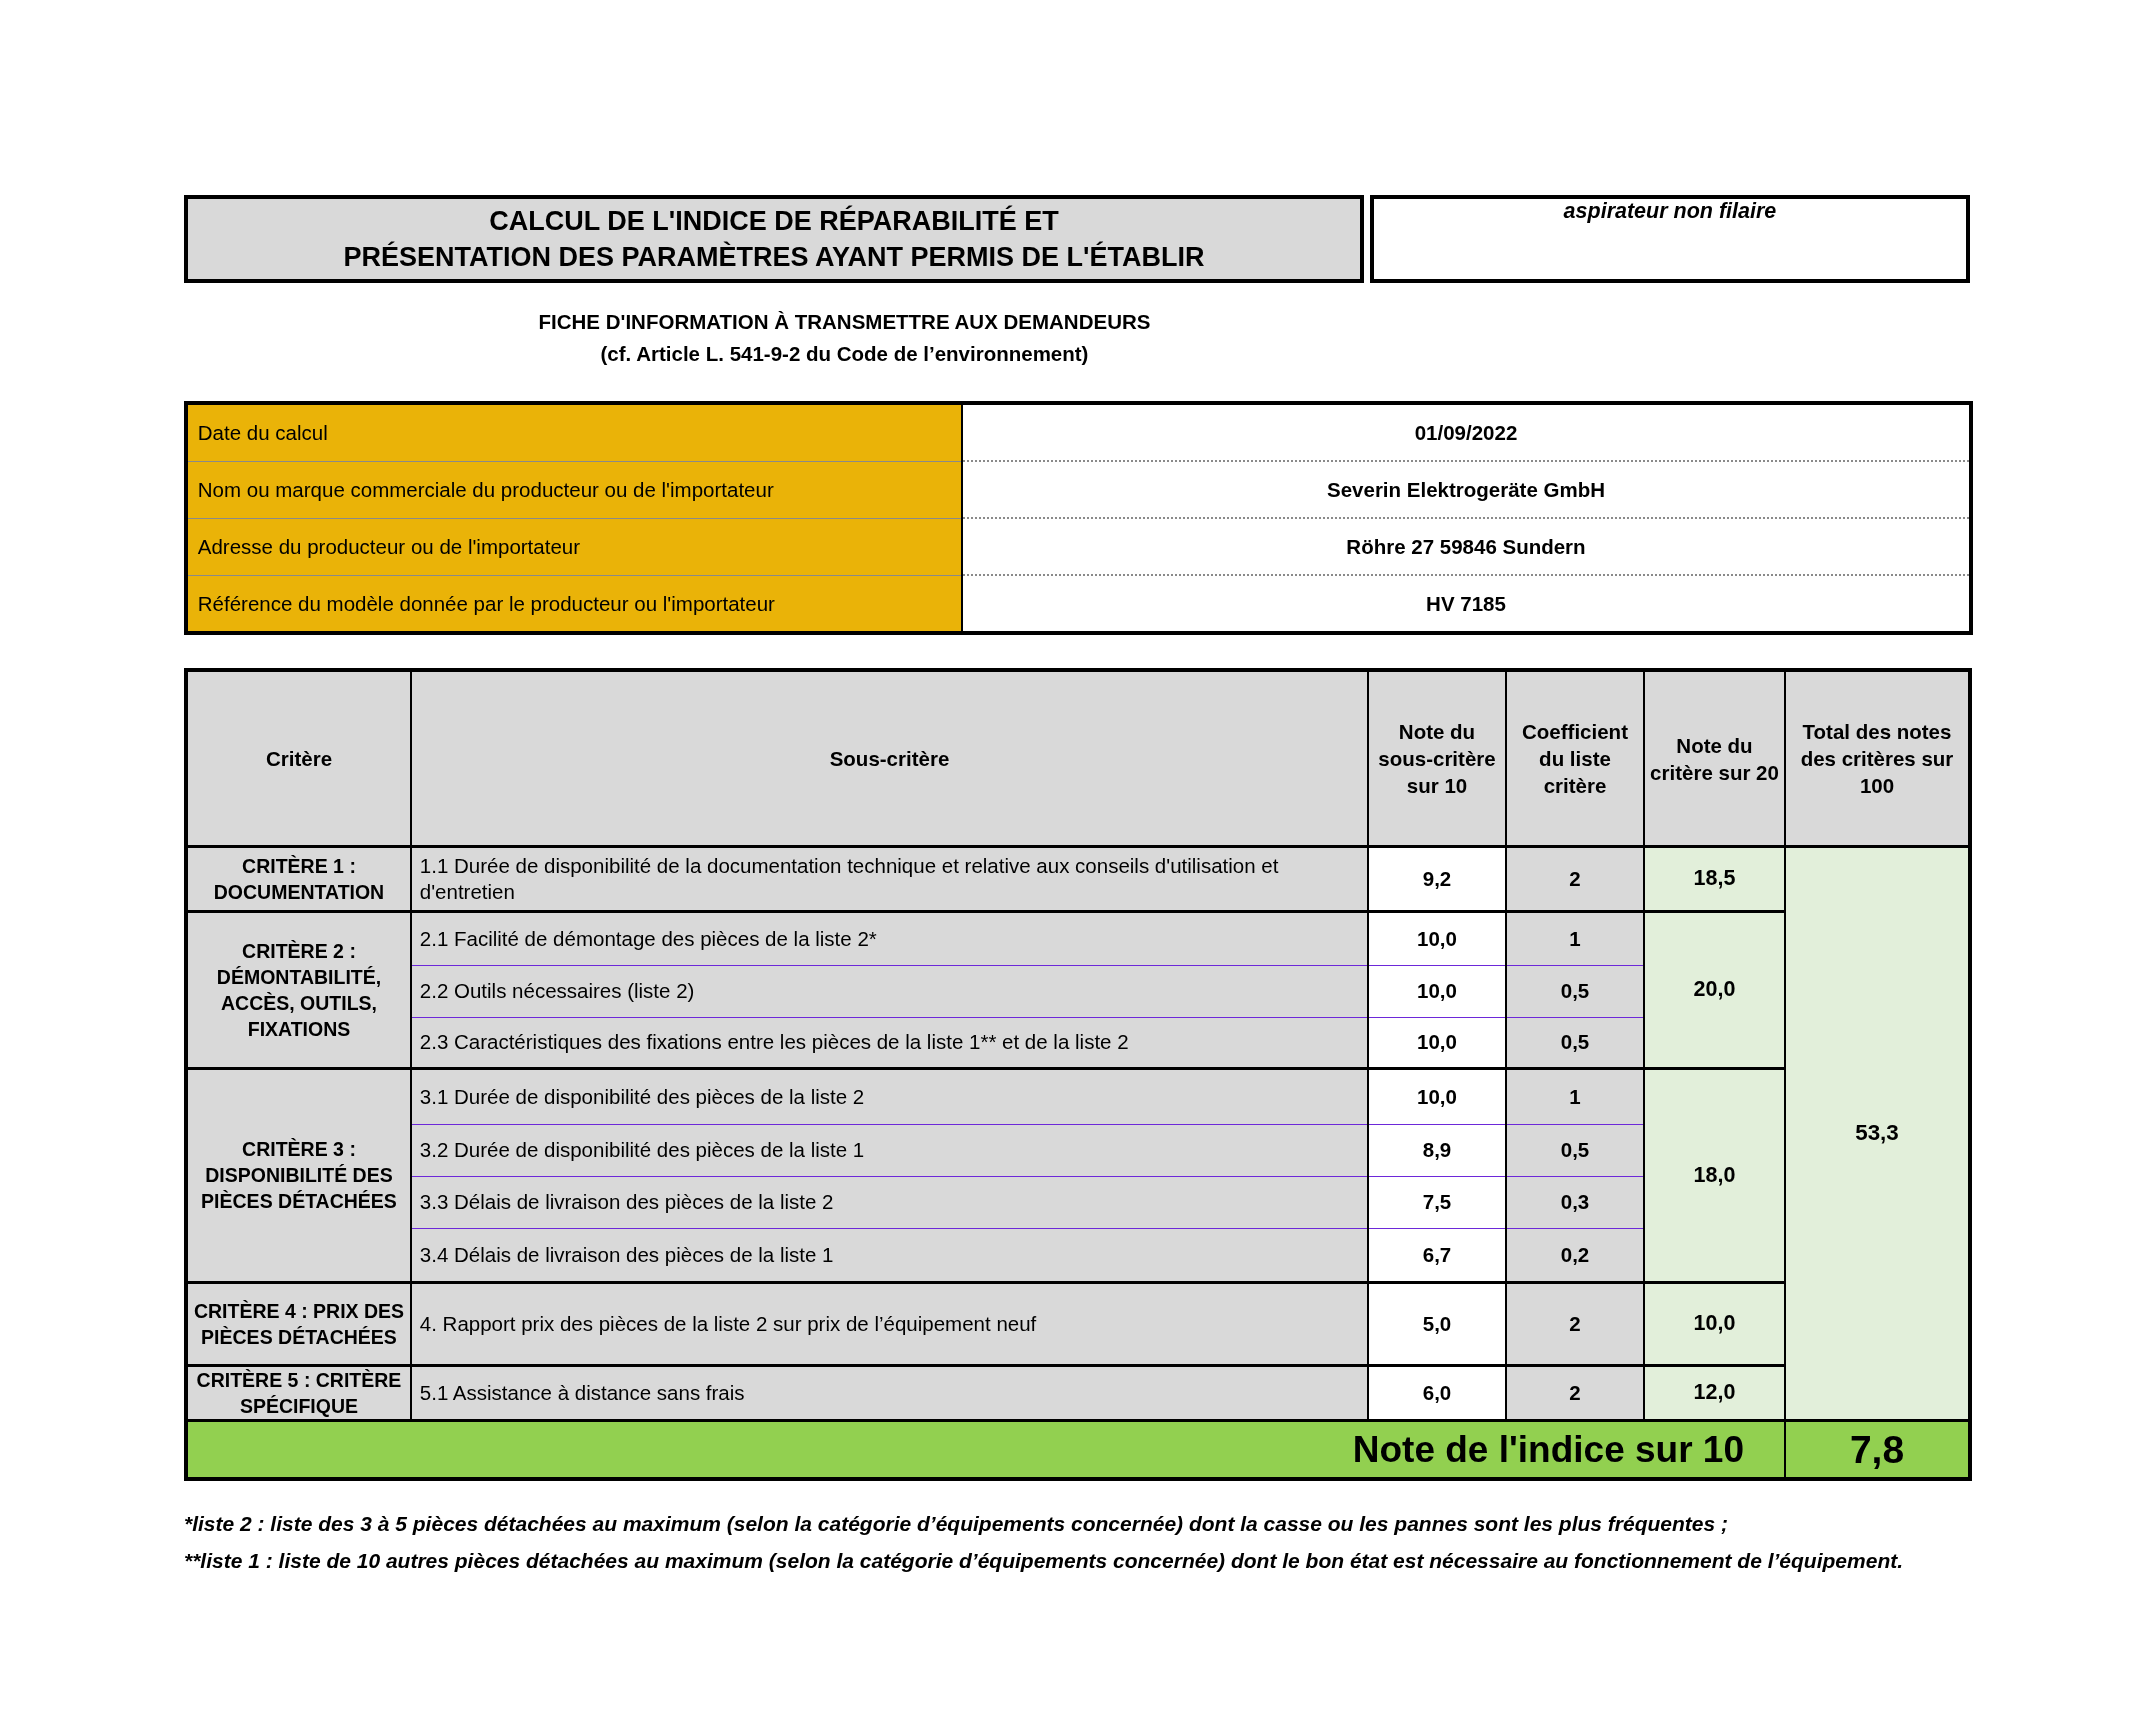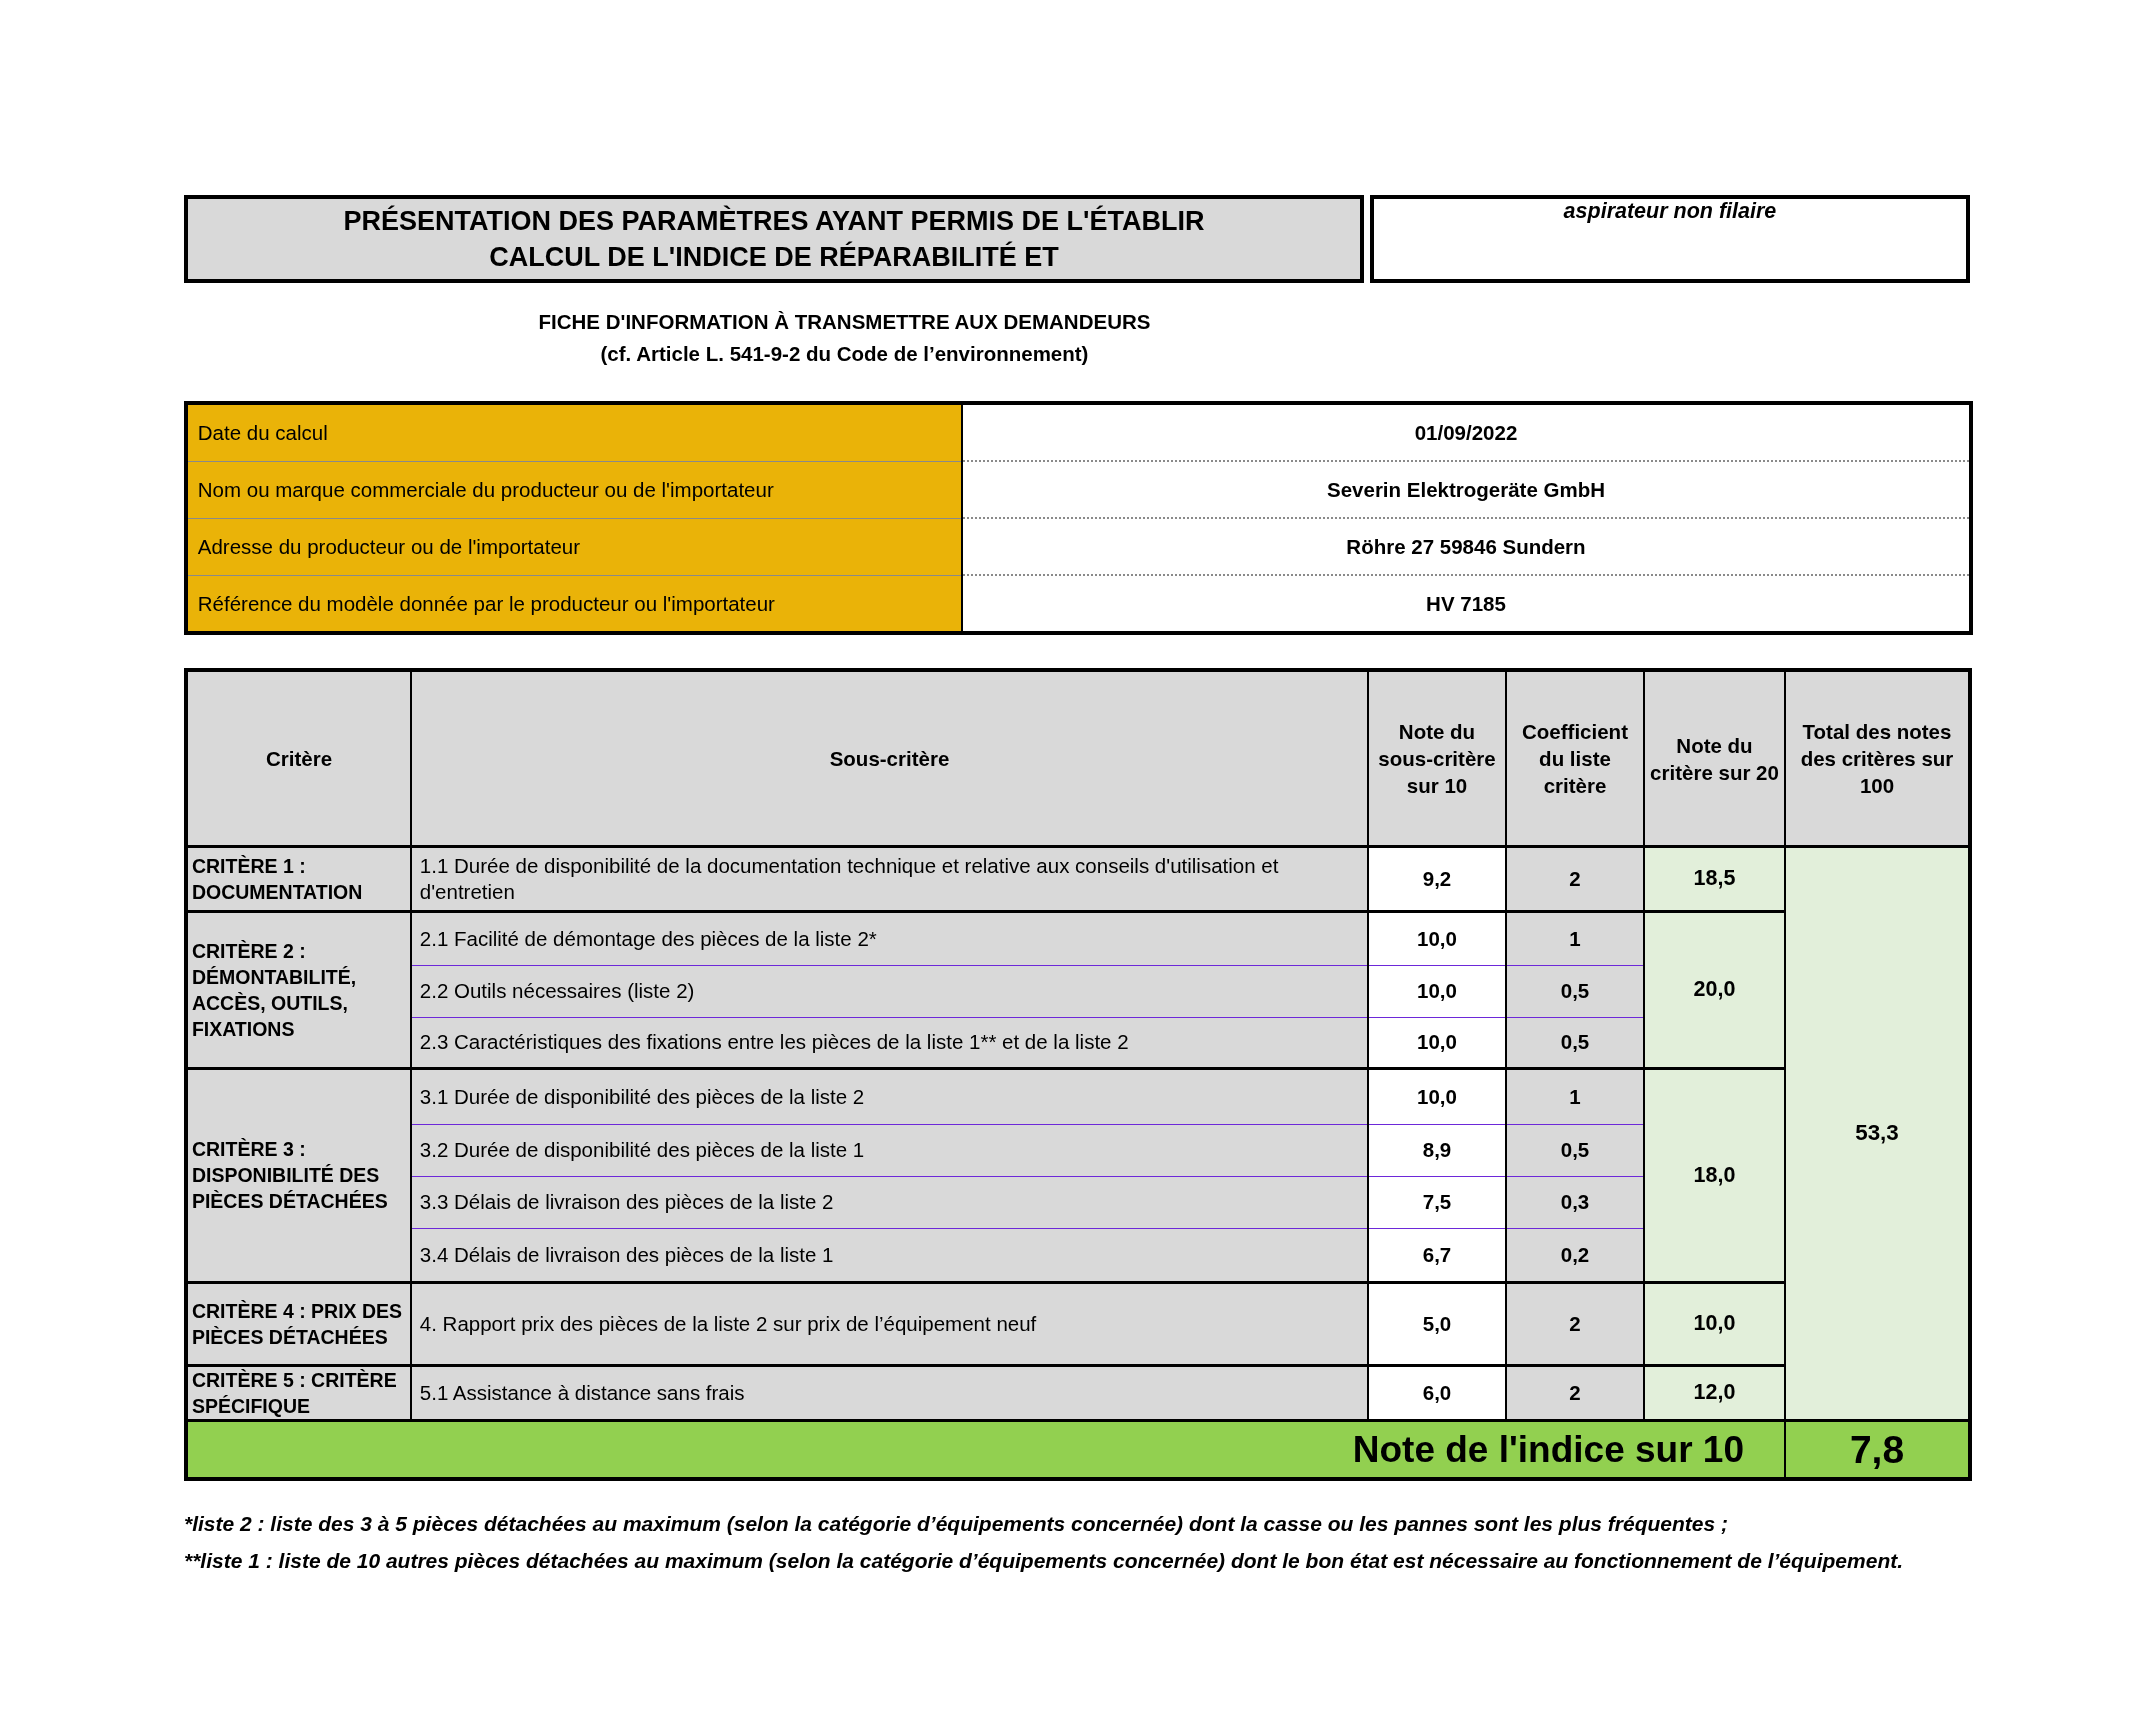--- a/index.html
+++ b/index.html
@@ -45,21 +45,21 @@
   .crit-table { margin-top:33px; border-collapse:collapse; width:1786px;
     border:4.9px solid #000; table-layout:fixed; }
   .crit-table th, .crit-table td { box-sizing:border-box; vertical-align:middle; }
   .crit-table th {
     background:#d9d9d9; font-weight:bold; font-size:20.5px; line-height:27px;
     border-left:2.9px solid #000; border-right:2.9px solid #000; text-align:center; padding:2px;
   }
   .crit-table tr.hdr { height:176px; }
   .cell-crit {
     background:#d9d9d9; font-weight:bold; font-size:19.5px; line-height:26px;
-    text-align:left; border-left:2.9px solid #000; border-right:2.9px solid #000; padding:0 3.9px;
+    text-align:center; border-left:2.9px solid #000; border-right:2.9px solid #000; padding:0 3.9px;
   }
   .cell-sub {
     background:#d9d9d9; font-size:20.5px; line-height:26px; text-align:left;
     padding:2px 5.9px 2px 7.8px; border-right:2.9px solid #000;
   }
   .cell-n10 { background:#ffffff; font-weight:bold; font-size:20.5px; text-align:center;
     border-right:2.9px solid #000; }
   .cell-coef { background:#d9d9d9; font-weight:bold; font-size:20.5px; text-align:center;
     border-right:2.9px solid #000; }
   .cell-n20 { background:#e2efda; font-weight:bold; font-size:21.5px; text-align:center;
@@ -84,22 +84,22 @@
     font-size:21px; line-height:37px; }
 </style>
 </head>
 <body>
 
 <div class="page">
   <div class="content">
 
     <div class="top-row">
       <div class="title-box">
+        <div>CALCUL DE L'INDICE DE RÉPARABILITÉ ET</div>
         <div>PRÉSENTATION DES PARAMÈTRES AYANT PERMIS DE L'ÉTABLIR</div>
-        <div>CALCUL DE L'INDICE DE RÉPARABILITÉ ET</div>
       </div>
       <div class="product-box">
         <span>aspirateur non filaire</span>
       </div>
     </div>
 
     <div class="subtitle">
       <div>FICHE D'INFORMATION À TRANSMETTRE AUX DEMANDEURS</div>
       <div>(cf. Article L. 541-9-2 du Code de l’environnement)</div>
     </div>

